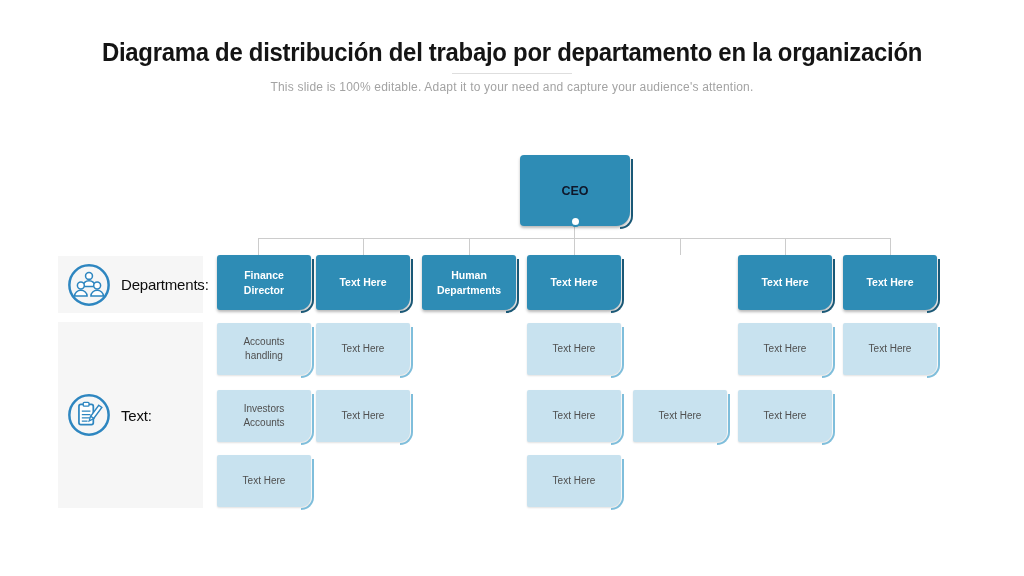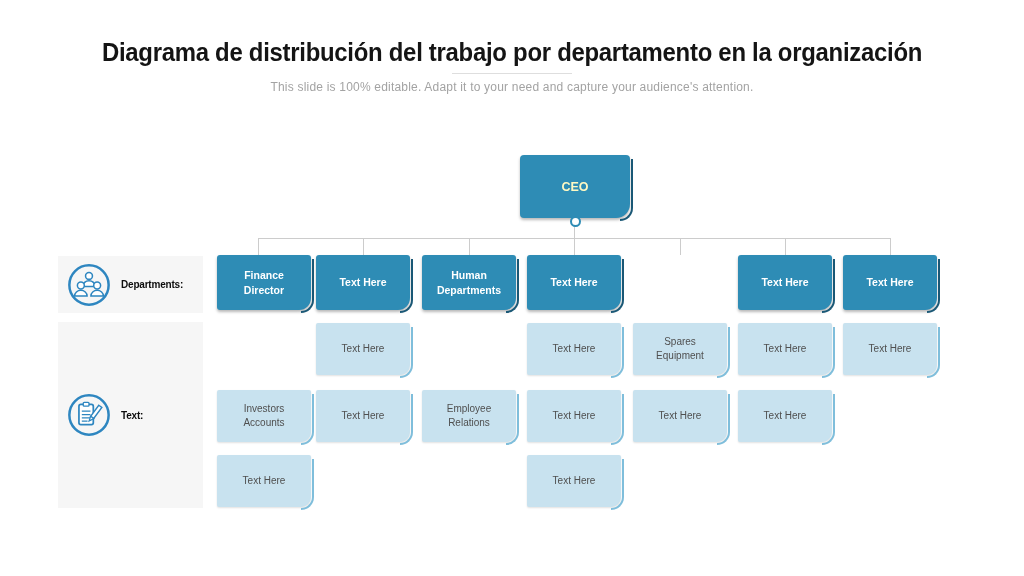--- a/index.html
+++ b/index.html
@@ -32,21 +32,21 @@
   .box{
     position:absolute;box-sizing:border-box;display:flex;align-items:center;justify-content:center;
     text-align:center;z-index:2;
   }
   .box::after{
     content:"";position:absolute;top:4px;right:-3px;bottom:-3px;width:11px;
     border-right:2px solid transparent;border-bottom:2px solid transparent;
     border-radius:0 0 14px 0;
   }
   .ceo{
-    left:520px;top:155px;width:110px;height:63px;background:var(--dept-box);color:#fef9c3;
+    left:520px;top:155px;width:110px;height:71px;background:var(--dept-box);color:#0f172a;
     font-weight:bold;font-size:12.5px;border-radius:4px 4px 14px 4px;
     box-shadow:0 2px 3px rgba(0,0,0,.28);
   }
   .ceo::after{border-color:var(--dept-fold);border-right-width:2.5px;border-bottom-width:2.5px;}
   .dept{
     top:0;width:94px;height:55px;background:var(--dept-box);color:#fff;font-weight:bold;
     font-size:10.5px;line-height:1.35;border-radius:3px 3px 12px 3px;padding:0 7px;
     box-shadow:0 2px 3px rgba(0,0,0,.28);
   }
   .dept::after{border-color:var(--dept-fold);}
@@ -60,21 +60,21 @@
   .col{position:absolute;top:255px;width:94px;height:260px;}
   
   .panel{
     position:absolute;left:58px;width:145px;background:var(--panel-bg);
     display:flex;align-items:center;gap:9px;padding-left:8px;box-sizing:border-box;z-index:1;
   }
   .dept-panel{top:256px;height:57px;}
   .task-panel{top:322px;height:186px;}
   .icon-circle{display:block;width:46px;height:46px;color:var(--icon-blue);flex:0 0 auto;}
   .icon-circle svg{width:46px;height:46px;display:block;}
-  .panel-label{font-weight:bold;font-size:10px;color:#0d0d0d;letter-spacing:-0.2px;}
+  .panel-label{font-weight:normal;font-size:15px;color:#0d0d0d;letter-spacing:-0.2px;}
 </style>
 </head>
 <body>
 
 <div class="stage" style="--dept-box: #2e8cb5; --dept-fold: #1a5876; --task-box: #c8e2ef; --task-fold: #7fbedb; --icon-blue: #2e86c0; --line: #cccccc; --panel-bg: #f6f6f6; --title-text: #141414; --subtitle-text: #a3a3a3; --task-text: #4f4f4f;">
 
   <h1 class="page-title">Diagrama de distribución del trabajo por departamento en la organización</h1>
   <div class="title-divider"></div>
   <p class="page-subtitle">This slide is 100% editable. Adapt it to your need and capture your audience's attention.</p>
 
@@ -120,20 +120,23 @@
         <path d="M25.7 25.4 l3.2 2.3 -4.8 2.5 Z" stroke-width="1.3" fill="#fff"></path>
       </svg>
     </span>
     <span class="panel-label">Text:</span>
   </div>
 
   <div class="col" style="left:217px">
     <div class="box dept">
         <span>Finance Director</span>
       </div>
+    <div class="box task t0">
+        <span>Accounts handling</span>
+      </div>
     <div class="box task t1">
         <span>Investors Accounts</span>
       </div>
     <div class="box task t2">
         <span>Text Here</span>
       </div>
   </div>
 
   <div class="col" style="left:316px">
     <div class="box dept">
@@ -144,44 +147,38 @@
       </div>
     <div class="box task t1">
         <span>Text Here</span>
       </div>
   </div>
 
   <div class="col" style="left:422px">
     <div class="box dept">
         <span>Human Departments</span>
       </div>
-    <div class="box task t1">
-        <span>Employee Relations</span>
-      </div>
   </div>
 
   <div class="col" style="left:527px">
     <div class="box dept">
         <span>Text Here</span>
       </div>
     <div class="box task t0">
         <span>Text Here</span>
       </div>
     <div class="box task t1">
         <span>Text Here</span>
       </div>
     <div class="box task t2">
         <span>Text Here</span>
       </div>
   </div>
 
   <div class="col" style="left:633px">
-    <div class="box task t0">
-        <span>Spares Equipment</span>
-      </div>
     <div class="box task t1">
         <span>Text Here</span>
       </div>
   </div>
 
   <div class="col" style="left:738px">
     <div class="box dept">
         <span>Text Here</span>
       </div>
     <div class="box task t0">

